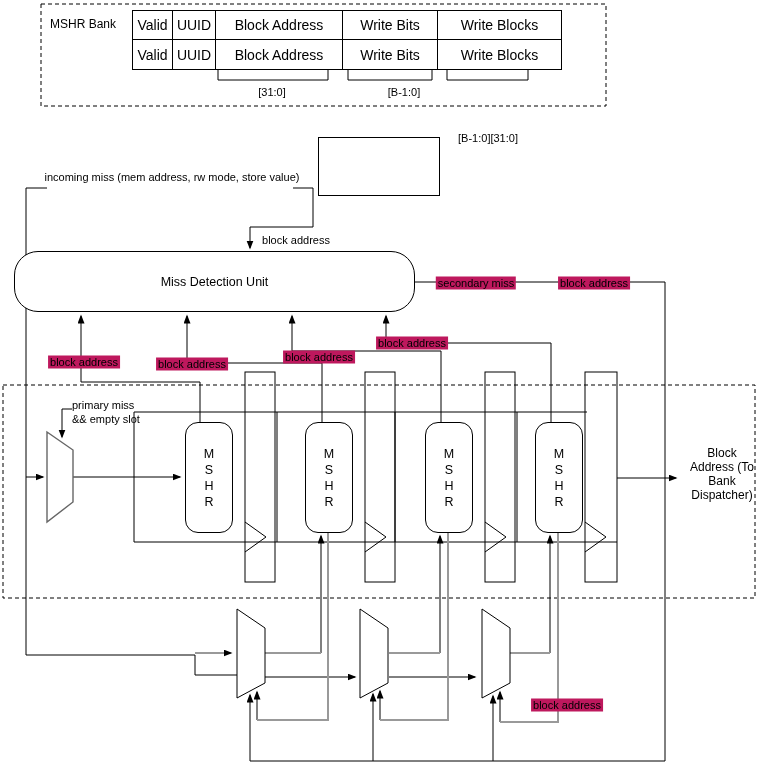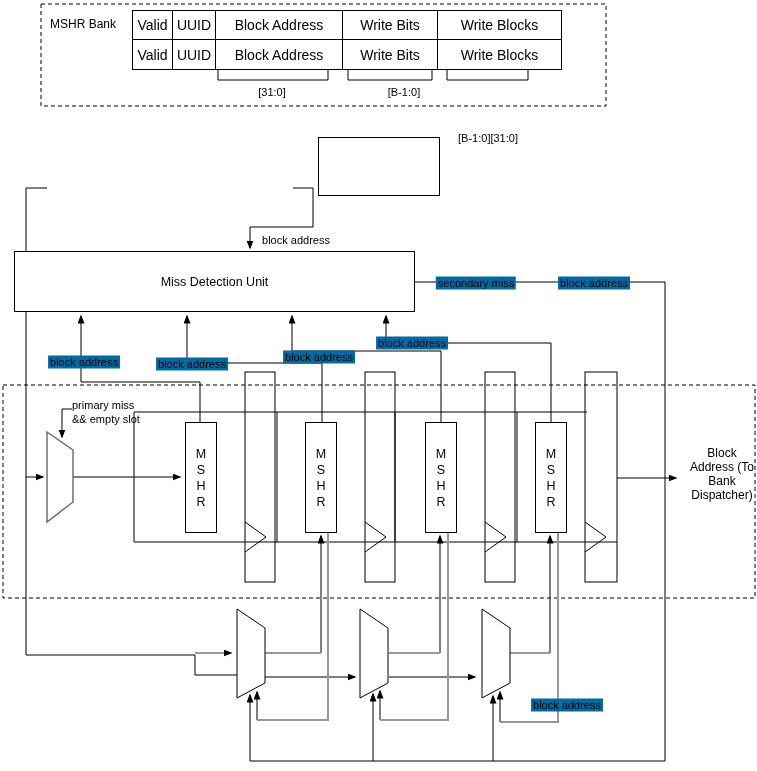--- a/index.html
+++ b/index.html
@@ -1,26 +1,26 @@
 <!DOCTYPE html>
 <html><head>
 <meta charset="utf-8">
 <style>
   html,body{margin:0;padding:0;background:#ffffff;}
   #canvas{position:relative;width:757px;height:771px;background:#ffffff;overflow:hidden;
           font-family:"Liberation Sans",sans-serif;color:#000;}
   #wires{position:absolute;left:0;top:0;}
   .lbl{position:absolute;font-size:11px;line-height:13px;white-space:nowrap;}
   .ctr{transform:translate(-50%,-50%);text-align:center;}
-  .onln{background:#0369a1;padding:0 2px;}
+  .onln{background:#be185d;padding:0 2px;}
   .box{position:absolute;border:1px solid #000;background:#ffffff;box-sizing:border-box;}
   .flexc{display:flex;align-items:center;justify-content:center;}
-  .mdu{left:14px;top:251px;width:401px;height:61px;font-size:12.5px;}
+  .mdu{left:14px;top:251px;width:401px;height:61px;font-size:12.5px;border-radius:24px;}
   .emptybox{left:318px;top:137px;width:122px;height:59px;}
-  .mshr{width:32px;height:111px;top:422px;}
+  .mshr{width:48px;height:111px;top:422px;border-radius:13px;}
   .mshr span{display:block;width:13px;word-break:break-all;line-height:16px;
              font-size:12.5px;text-align:center;}
   .tbl{position:absolute;left:132px;top:10px;display:grid;
        grid-template-columns:40px 43px 127px 95px 123px;grid-auto-rows:29px;
        border:1px solid #000;background:#fff;}
   .tbl>div{border-right:1px solid #000;border-bottom:1px solid #000;
            display:flex;align-items:center;justify-content:center;
            font-size:14px;box-sizing:border-box;}
   .tbl>div:nth-child(5n){border-right:none;}
   .tbl>div:nth-child(n+6){border-bottom:none;}
@@ -148,20 +148,21 @@
     <div>UUID</div>
     <div>Block Address</div>
     <div>Write Bits</div>
     <div>Write Blocks</div>
   </div>
 
   <div class="lbl ctr" style="left:272px;top:92px;">[31:0]</div>
   <div class="lbl ctr" style="left:404px;top:92px;">[B-1:0]</div>
   <div class="lbl ctr" style="left:488px;top:92px;margin-top:46px;">[B-1:0][31:0]</div>
 
+  <div class="lbl incoming">incoming miss (mem address, rw mode, store value)</div>
 
   <div class="box emptybox"></div>
 
   <div class="lbl ctr" style="left:296px;top:240px;">block address</div>
 
   <div class="box flexc mdu">Miss Detection Unit</div>
 
   <div class="lbl ctr onln" style="left:476px;top:283px;">secondary miss</div>
   <div class="lbl ctr onln" style="left:594px;top:283px;">block address</div>
 

